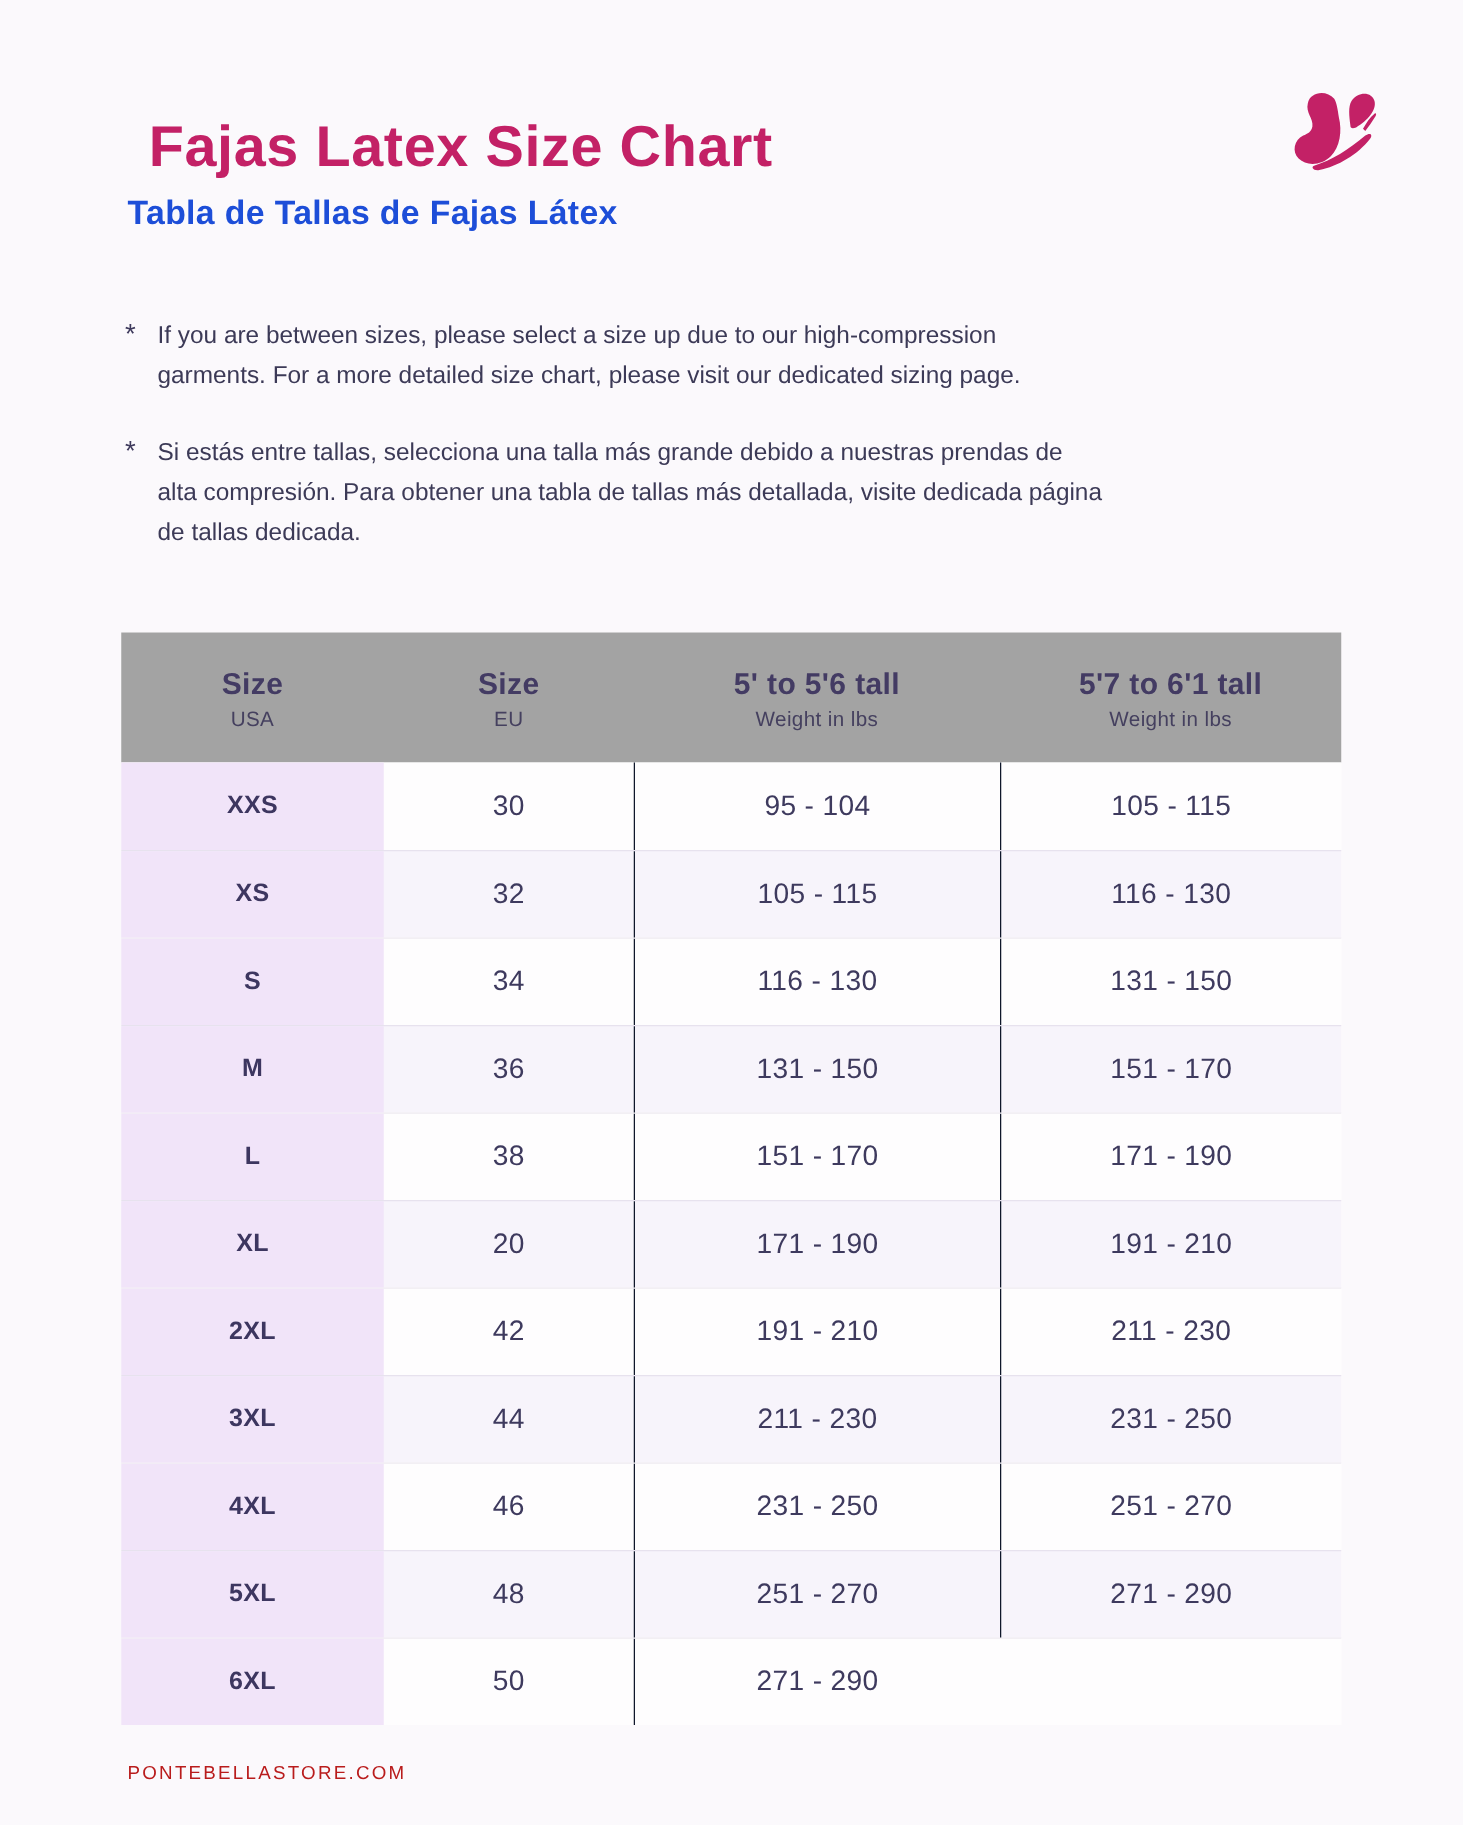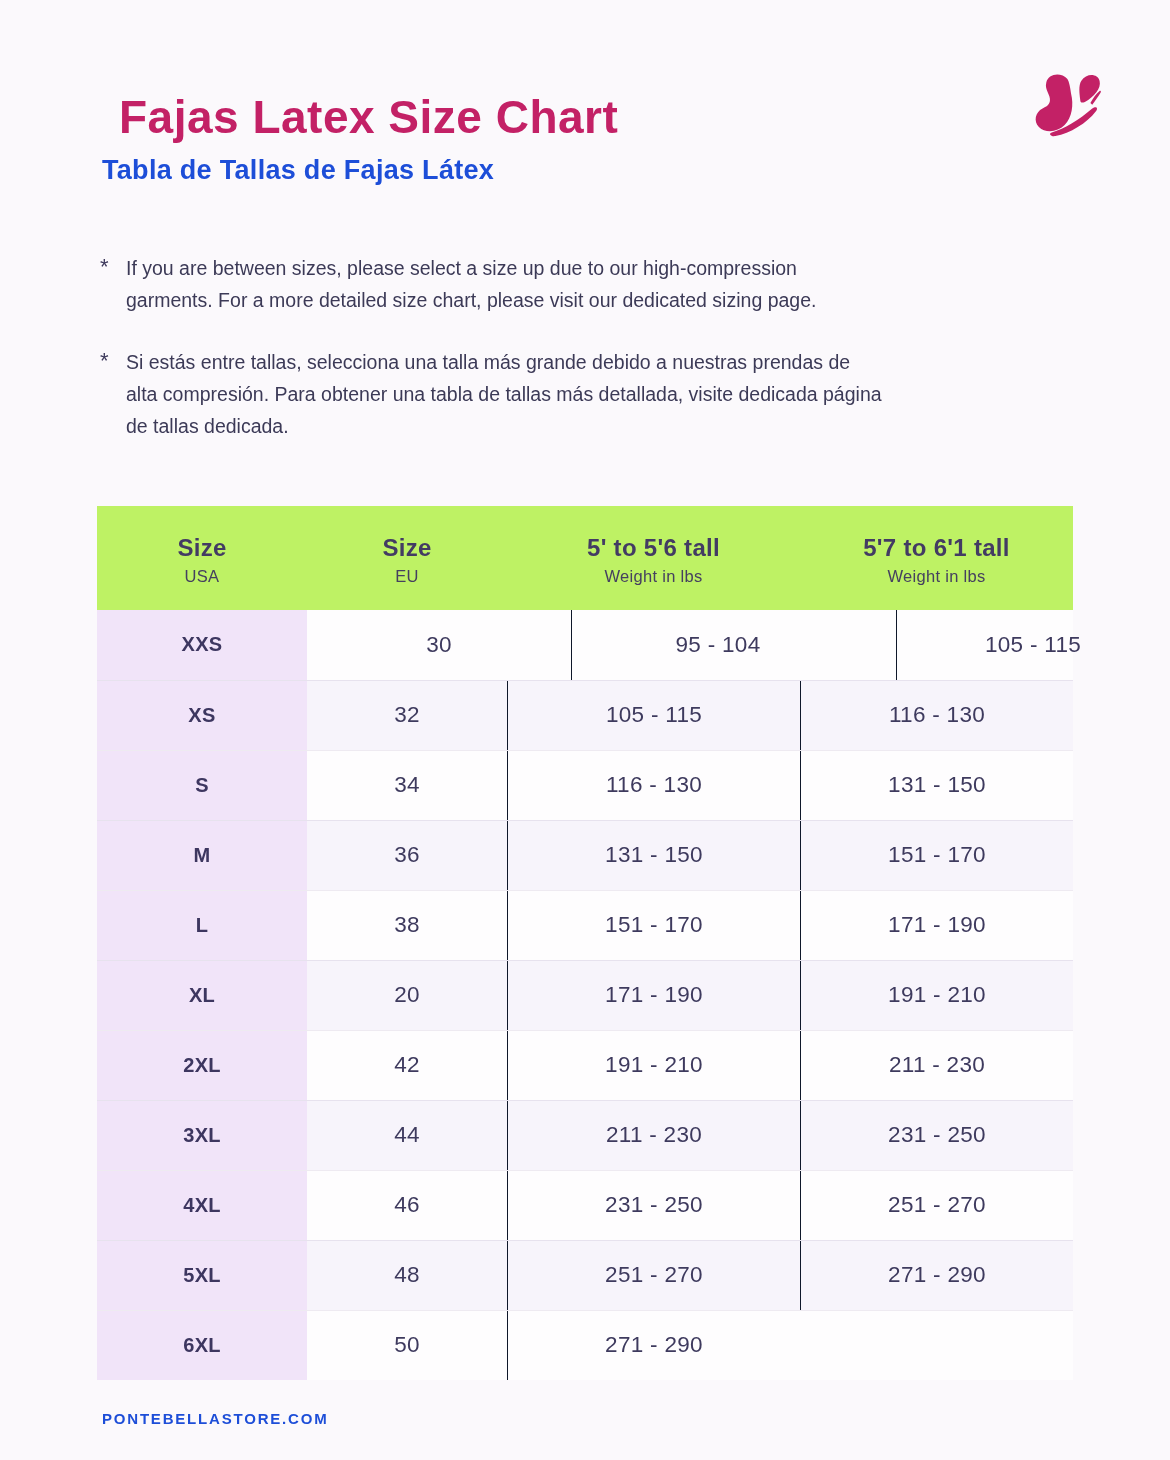--- a/index.html
+++ b/index.html
@@ -37,46 +37,46 @@
   .note-text { max-width: 810px; font-size: 19.5px; line-height: 32px; color: #3c3a57; }
   .note-text .line { display: block; }
 
   
   .size-table {
     margin-top: 64px; width: 976px;
     background: #fefdfe;
   }
   .thead {
     display: grid; grid-template-columns: 210px 200px 293px 273px;
-    background: #bef264; height: 104px;
+    background: #a3a3a3; height: 104px;
   }
   .hcell { text-align: center; padding-top: 28px; }
   .hcell .col-label { font-size: 24px; font-weight: bold; color: #433b63; letter-spacing: 0.3px; }
   .hcell .col-sublabel { font-size: 16.5px; color: #45405f; margin-top: 5px; letter-spacing: 0.3px; }
 
   .trow {
     display: grid; grid-template-columns: 210px 200px 293px 273px;
     height: 70px; background: #fefdfe;
     border-top: 1px solid rgba(100, 70, 130, 0.10);
   }
-  .trow:first-child { border-top: none; gap: 32px; }
+  .trow:first-child { border-top: none; }
   .trow.alt { background: #f7f4fb; }
   .cell {
     display: flex; align-items: center; justify-content: center;
     font-size: 22.5px; color: #3e3a5e; letter-spacing: 0.3px;
   }
   .cell:nth-child(3), .cell:nth-child(4) { border-left: 1px solid #0f172a; }
   .cell.size-cell {
     background: #f1e4f9; font-weight: bold; font-size: 20px; color: #3d3660;
   }
 
   
   .footer {
     margin-top: 30px; margin-left: 5px;
-    font-size: 15px; font-weight: bold; letter-spacing: 1.8px; color: #1d4ed8;
+    font-size: 15px; font-weight: normal; letter-spacing: 1.8px; color: #b91c1c;
   }
 </style>
 </head>
 <body>
 
 <div class="page">
 
   <div class="header">
     <h1 class="title">Fajas Latex Size Chart</h1>
     <h2 class="subtitle">Tabla de Tallas de Fajas Látex</h2>

